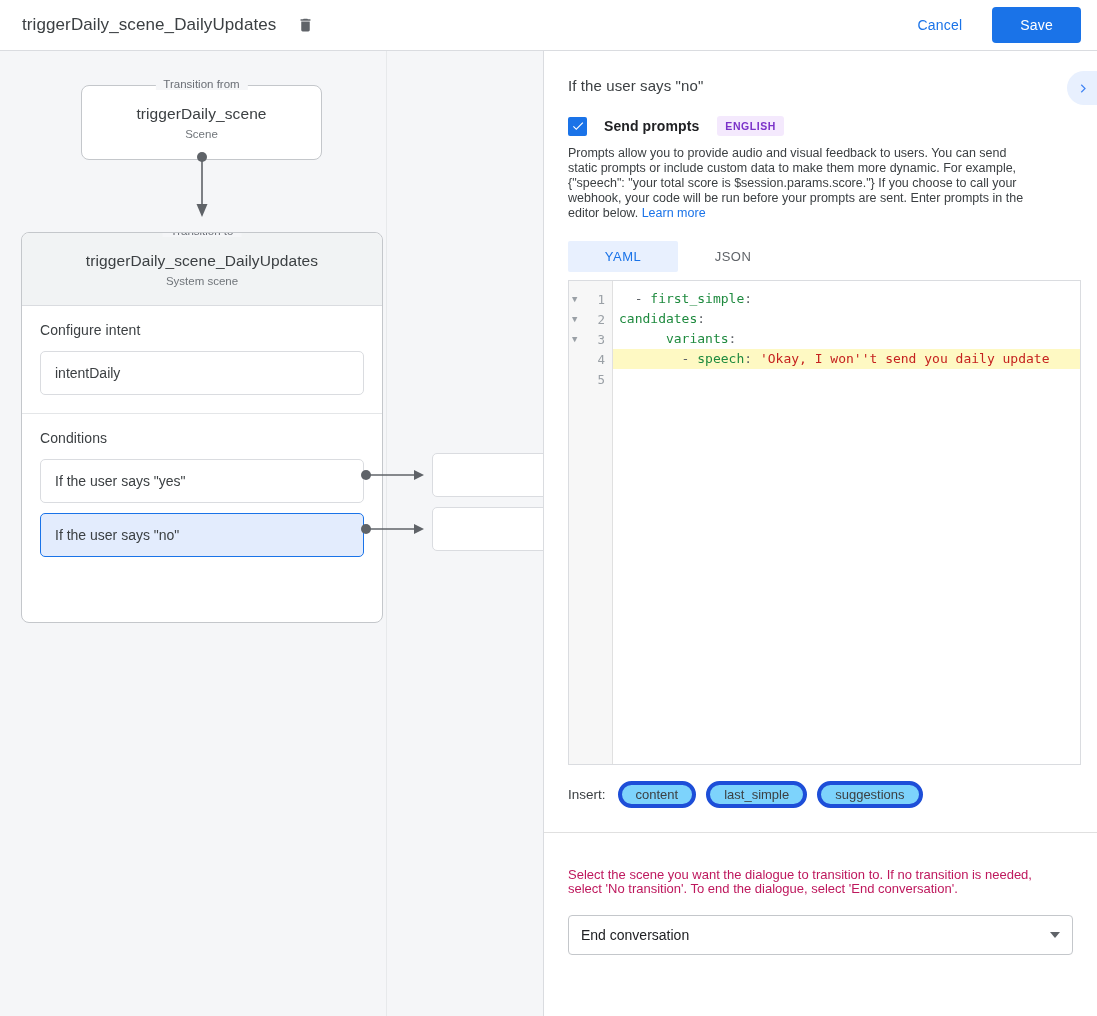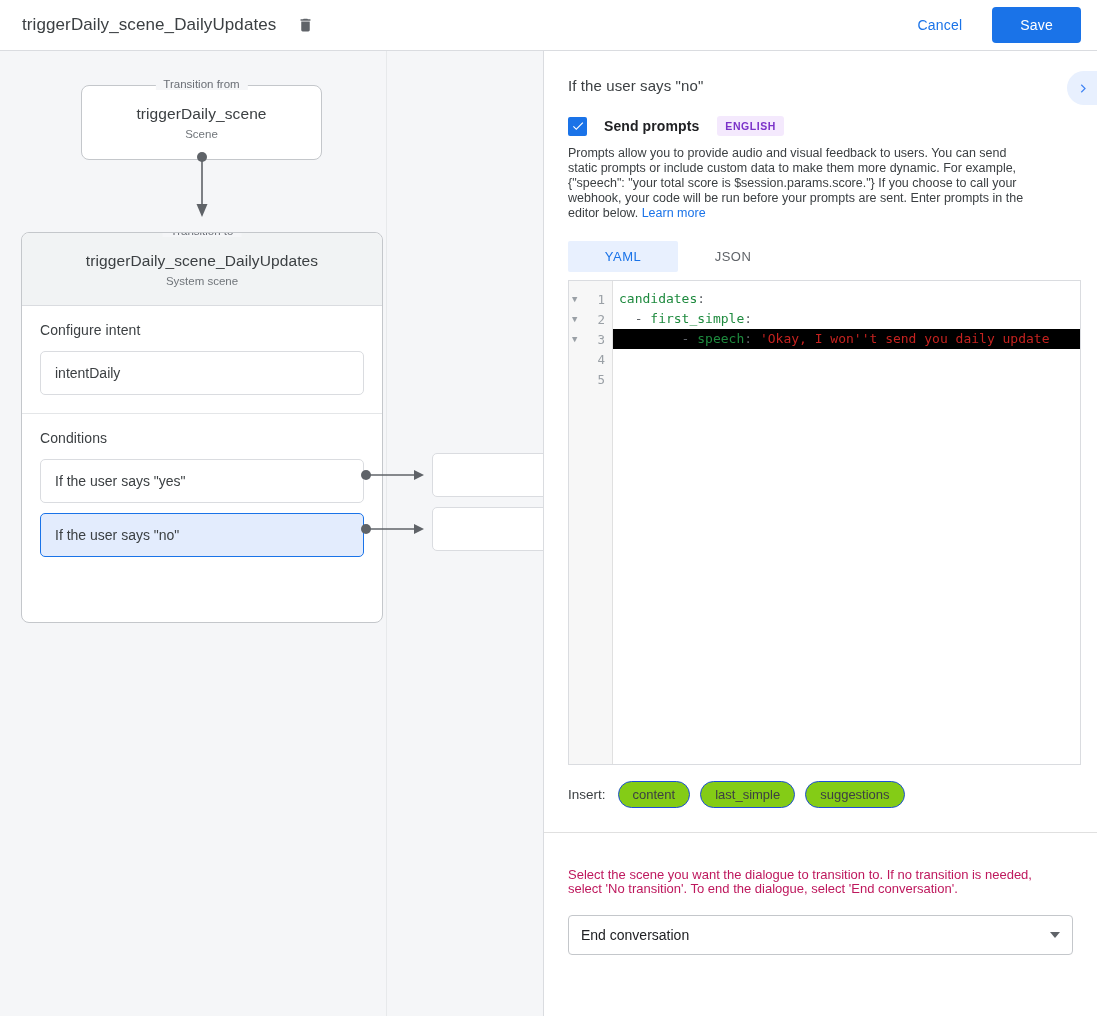--- a/index.html
+++ b/index.html
@@ -300,41 +300,41 @@
   }
   .cline {
     height: 20px;
     line-height: 20px;
     font-family: "DejaVu Sans Mono", monospace;
     font-size: 13px;
     white-space: pre;
     padding-left: 6px;
     color: #202124;
   }
-  .cline.hl { background: #000000; }
+  .cline.hl { background: #fef9c3; }
   .k-key { color: #1e8a3e; }
   .k-str { color: #c5221f; }
   .k-punc { color: #5f6368; }
 
   .insert-row {
     display: flex; align-items: center;
     margin: 16px 0 0 24px;
     gap: 10px;
   }
   .insert-label { font-size: 13.5px; color: #3c4043; margin-right: 2px; }
   .chip {
-    border: 1px solid #1d4ed8;
+    border: 4px solid #1d4ed8;
     border-radius: 14px;
     height: 27px;
     padding: 0 14px;
     display: flex; align-items: center;
     font-size: 13px;
     color: #3c4043;
     cursor: pointer;
-    background: #84cc16;
+    background: #7dd3fc;
   }
   .divider {
     margin-top: 24px;
     height: 1px;
     background: #e0e0e0;
     width: 554px;
   }
   .trans-block { padding: 24px 24px 0 24px; }
   .trans-title { font-size: 15.5px; color: #3c4043; }
   .trans-desc {
@@ -479,22 +479,23 @@
           <span>3</span>
         </div>
         <div class="gline">
           <span>4</span>
         </div>
         <div class="gline">
           <span>5</span>
         </div>
       </div>
     <div class="code" id="code">
+        <div class="cline"><span class="k-punc">  - </span><span class="k-key">first_simple</span><span class="k-punc">:</span></div>
         <div class="cline"><span class="k-key">candidates</span><span class="k-punc">:</span></div>
-        <div class="cline"><span class="k-punc">  - </span><span class="k-key">first_simple</span><span class="k-punc">:</span></div>
+        <div class="cline"><span class="k-punc">      </span><span class="k-key">variants</span><span class="k-punc">:</span></div>
         <div class="cline hl"><span class="k-punc">        - </span><span class="k-key">speech</span><span class="k-punc">: </span><span class="k-str">'Okay, I won''t send you daily update</span></div>
         <div class="cline">&nbsp;</div>
       </div>
   </div>
 
   <div class="insert-row">
     <span class="insert-label">Insert:</span>
     <div class="chip">content</div>
     <div class="chip">last_simple</div>
     <div class="chip">suggestions</div>

